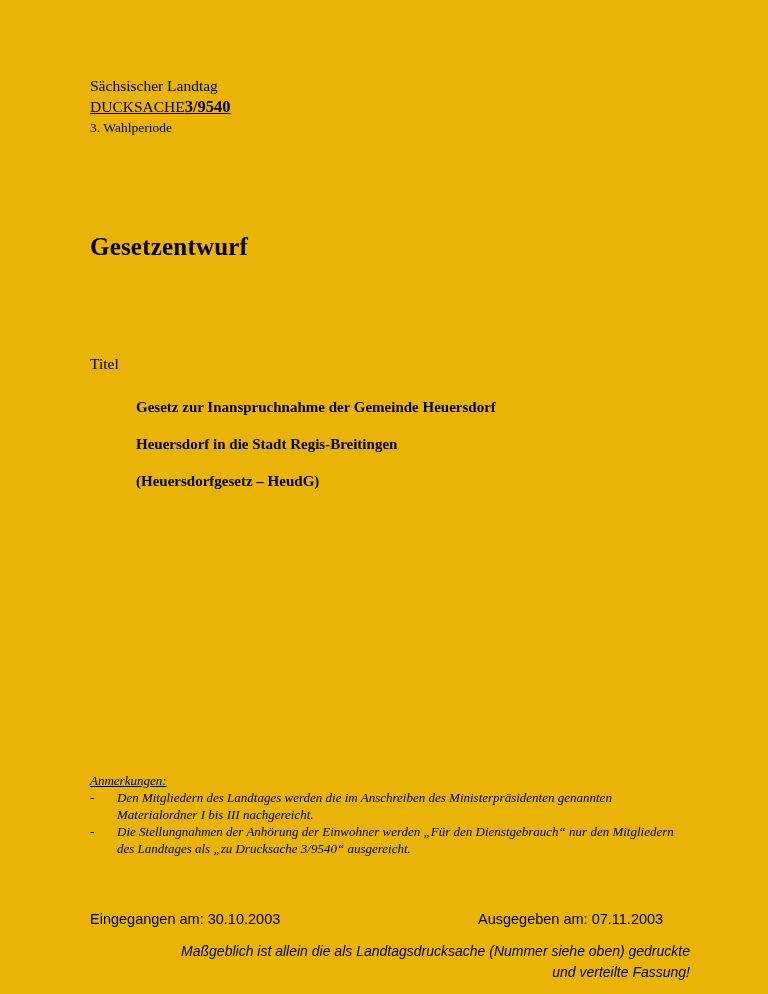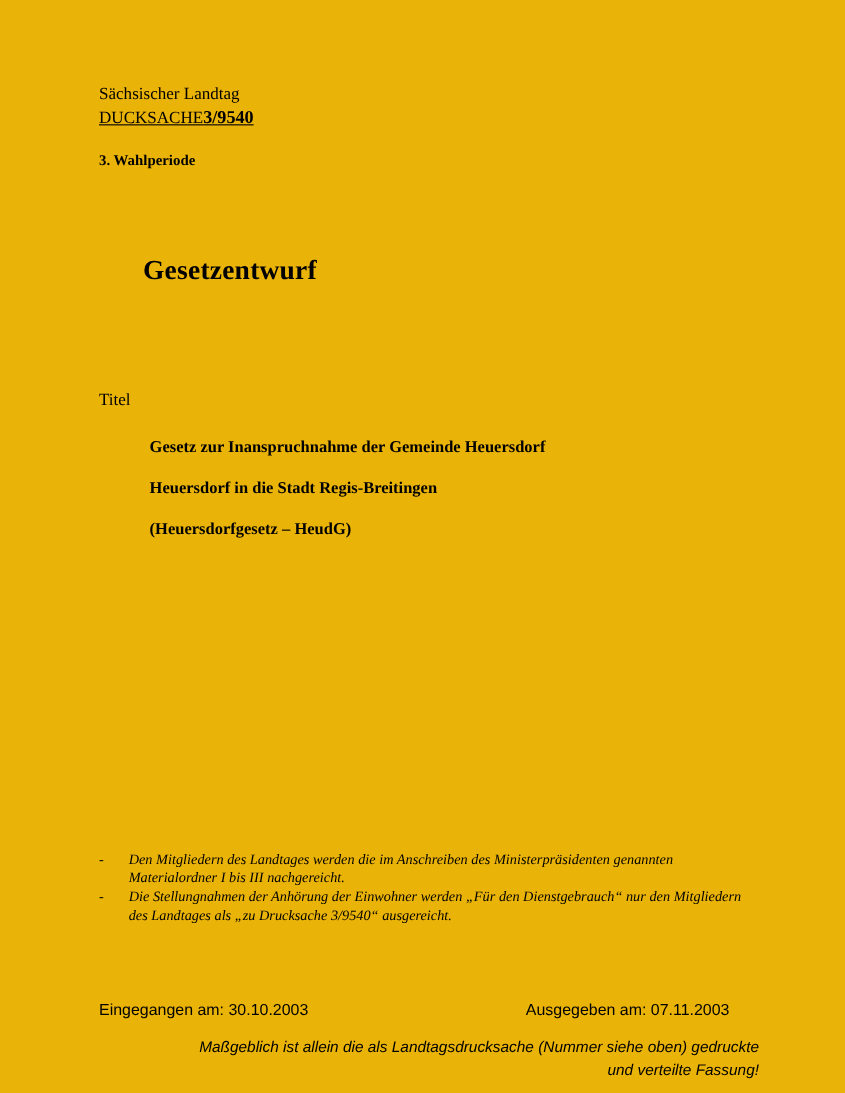--- a/index.html
+++ b/index.html
@@ -47,33 +47,31 @@
   }
   .header .line2 .nr {
     font-weight: bold;
     text-decoration: underline;
     font-size: 16.5px;
     margin-top: 24px;
   }
   .header .line3 {
     font-size: 13.5px;
     line-height: 18px;
-    margin-top: 19px;
-    font-weight: bold;
+    margin-top: 2px;
   }
 
   
   .doctype {
     position: absolute;
     left: 90px;
     top: 233px;
     font-size: 25px;
     font-weight: bold;
     letter-spacing: 0.2px;
-    margin-left: 40px;
   }
 
   .submitter-row {
     position: absolute;
     left: 90px;
     top: 291px;
     width: 600px;
     font-size: 13.5px;
   }
   .submitter-row .lbl {
@@ -184,20 +182,21 @@
 
   <div class="title-label">Titel</div>
 
   <div class="title-lines">
     <div class="tl">Gesetz zur Inanspruchnahme der Gemeinde Heuersdorf</div>
     <div class="tl">Heuersdorf in die Stadt Regis-Breitingen</div>
     <div class="tl">(Heuersdorfgesetz – HeudG)</div>
   </div>
 
   <div class="notes">
+    <div class="notes-heading">Anmerkungen:</div>
     <div class="note-item">
       <span class="dash">-</span>
       <span>Den Mitgliedern des Landtages werden die im Anschreiben des Ministerpräsidenten genannten Materialordner I bis III nachgereicht.</span>
     </div>
     <div class="note-item">
       <span class="dash">-</span>
       <span>Die Stellungnahmen der Anhörung der Einwohner werden „Für den Dienstgebrauch“ nur den Mitgliedern des Landtages als „zu Drucksache 3/9540“ ausgereicht.</span>
     </div>
   </div>
 

